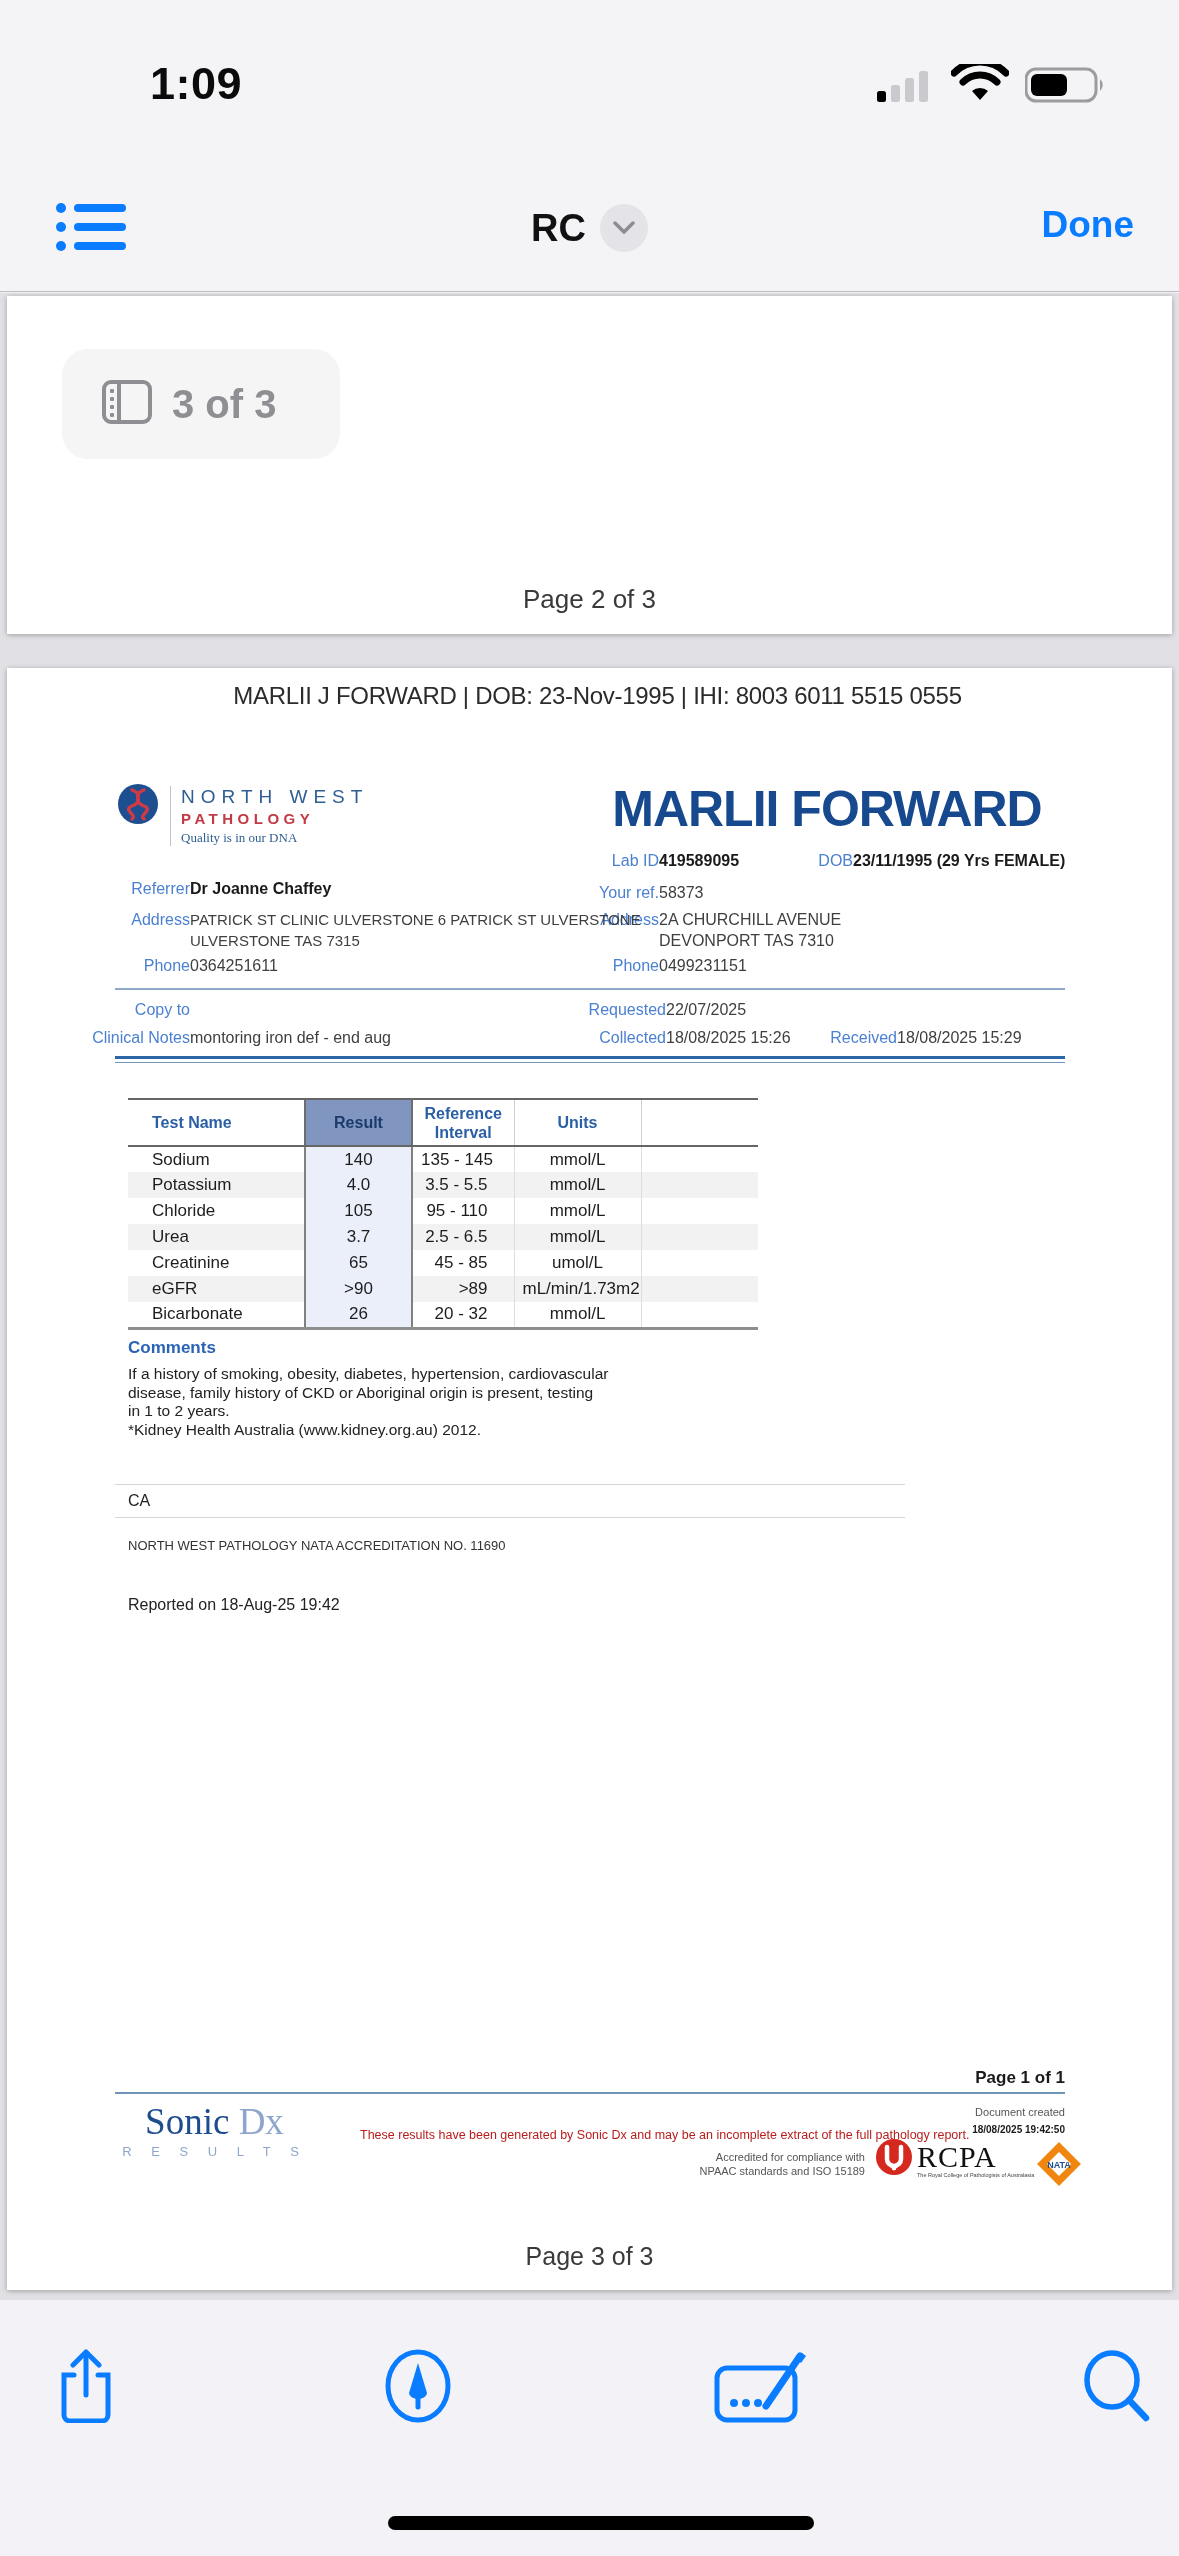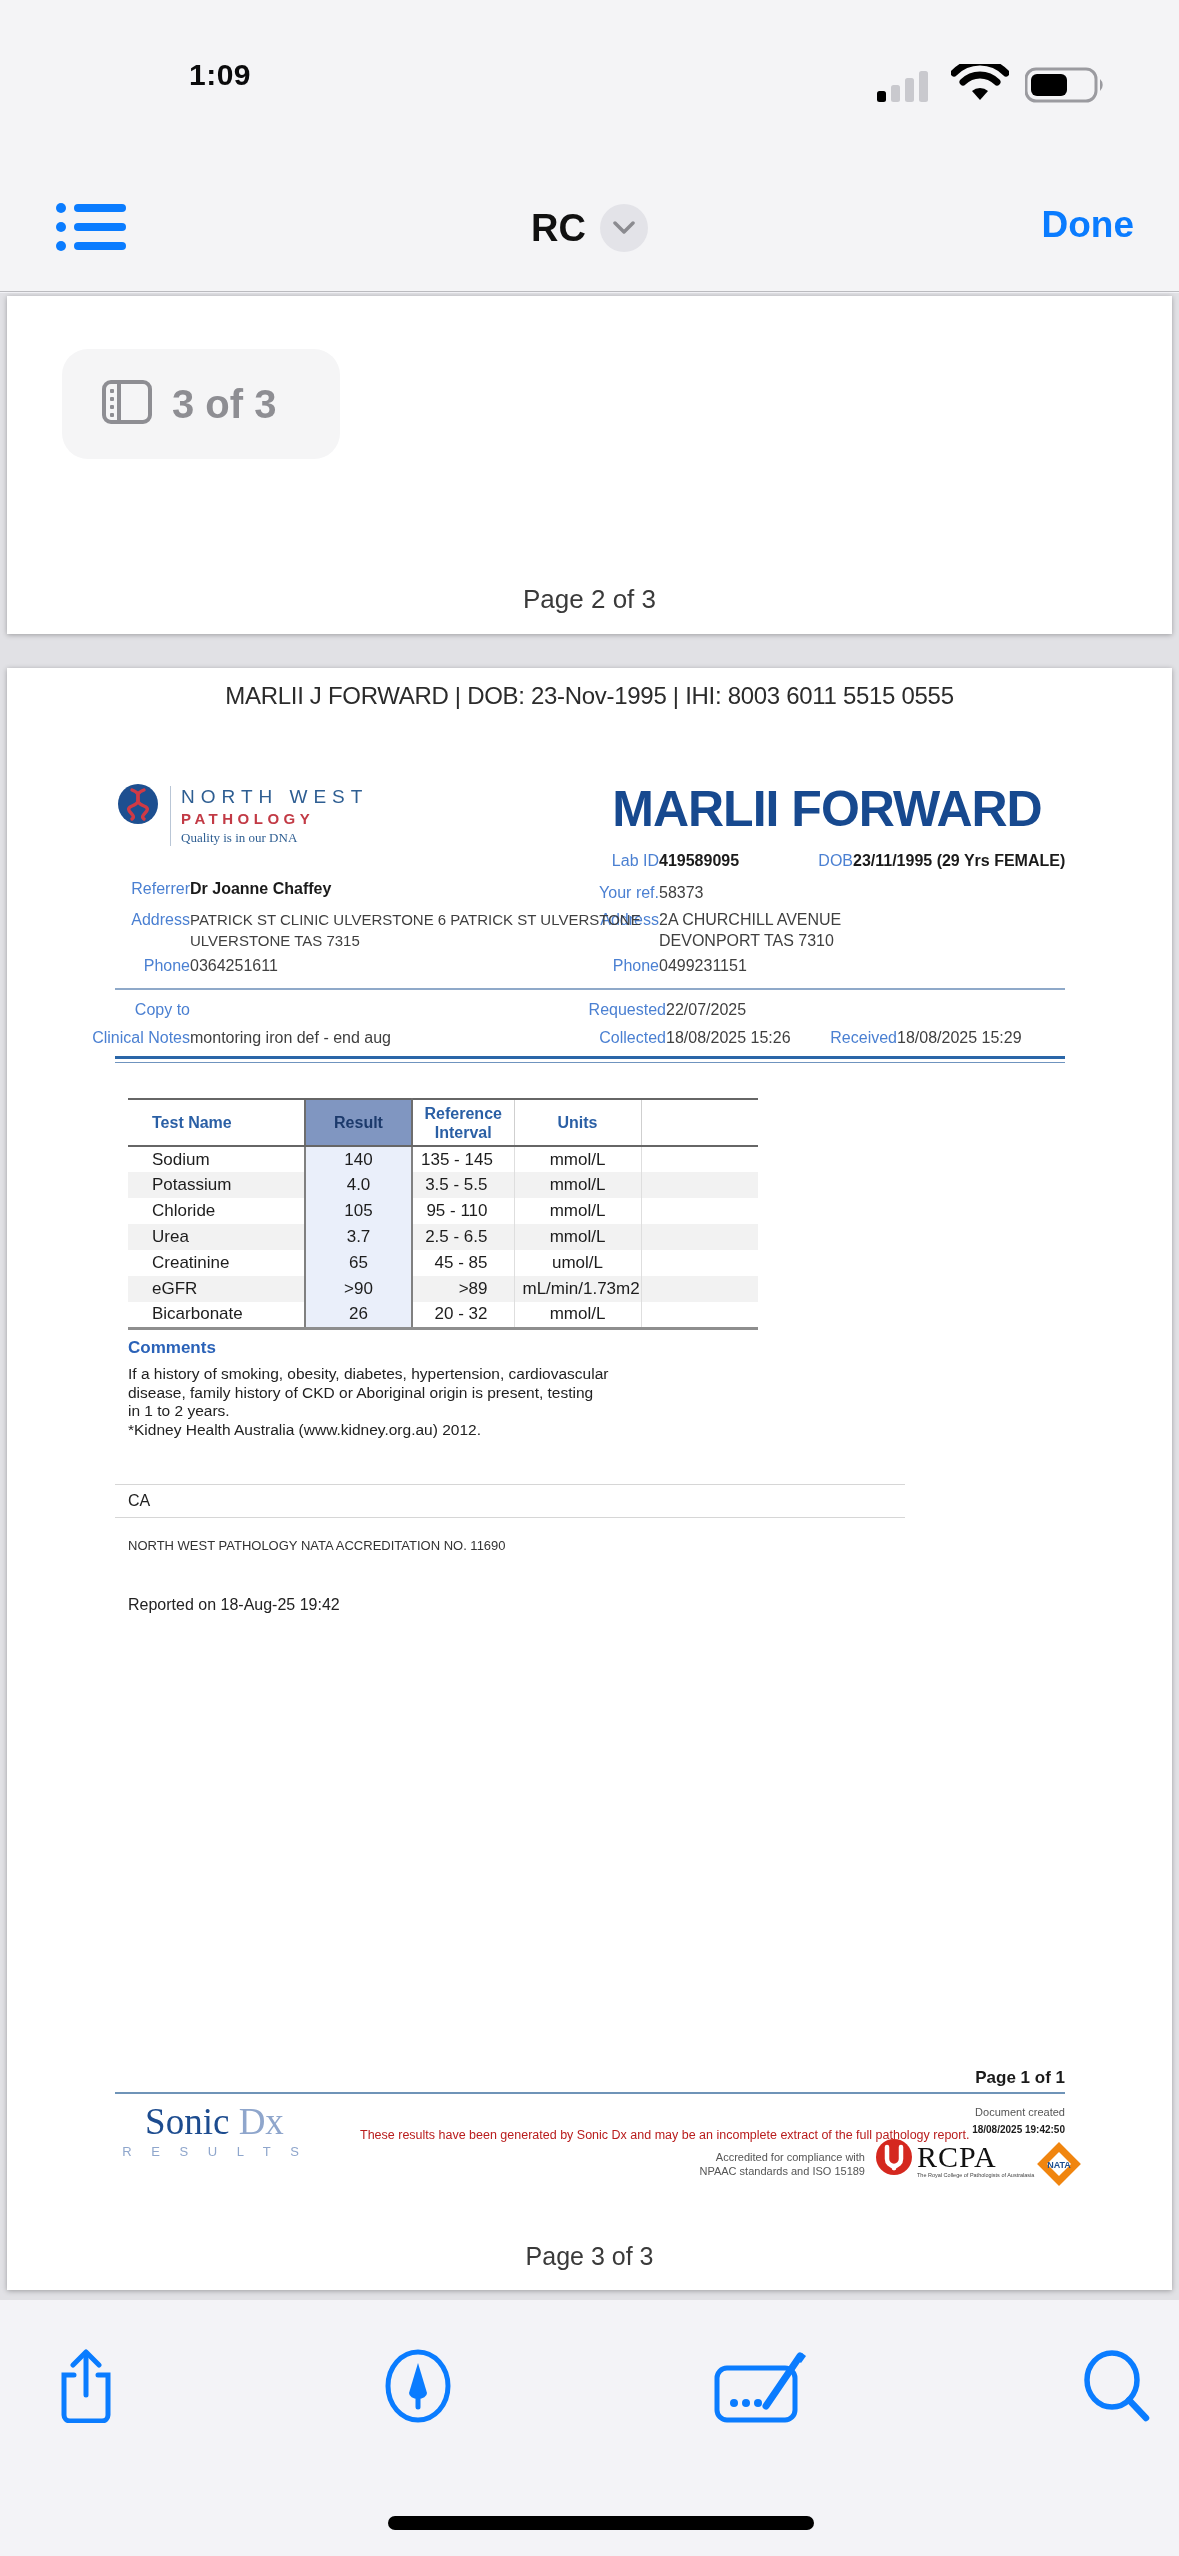--- a/index.html
+++ b/index.html
@@ -8,21 +8,21 @@
     position:relative;
     font-family:"Liberation Sans", sans-serif;
     background:#f3f3f7;
     overflow:hidden;
     -webkit-font-smoothing:antialiased;
   }
   .abs { position:absolute; }
 
   
   .status-bar { top:0; left:0; width:1179px; height:130px; background:#f4f4f6; }
-  .time { left:150px; top:58px; width:140px; text-align:center; font-size:30px; font-weight:700; color:#0b0b0c; letter-spacing:0.5px; }
+  .time { left:150px; top:58px; width:140px; font-size:45px; font-weight:700; color:#0b0b0c; letter-spacing:0.5px; }
   .sb-icons { right:70px; top:64px; display:flex; align-items:center; gap:16px; }
 
   
   .nav-bar { top:130px; left:0; width:1179px; height:162px; background:#f4f4f6; border-bottom:1px solid #bcbcc0; }
   .toc-btn { left:56px; top:72px; width:72px; height:50px; cursor:pointer; }
   .title-menu { left:0; right:0; top:70px; height:56px; display:flex; justify-content:center; align-items:center; gap:14px; }
   .title-rc { font-size:38px; font-weight:700; color:#111; }
   .chev-circle { width:48px; height:48px; border-radius:50%; background:#e3e3e8; display:flex; align-items:center; justify-content:center; }
   .done-btn { right:45px; top:74px; font-size:37px; font-weight:600; color:#0a7cff; }
 
@@ -31,21 +31,21 @@
   .page-card { left:7px; width:1165px; background:#fff; box-shadow:0 1px 5px rgba(0,0,0,0.3); }
   .page2 { top:296px; height:338px; }
   .page3 { top:668px; height:1622px; }
 
   
   .thumb-pill { left:55px; top:53px; width:278px; height:110px; background:#f5f5f6; border-radius:26px; display:flex; align-items:center; gap:20px; padding-left:40px; }
   .thumb-pill-label { font-size:40px; font-weight:600; color:#8e8e93; }
   .page2-footer { left:0; width:1165px; top:288px; text-align:center; font-size:26px; color:#3a3a3a; }
 
   
-  .doc-header-line { left:0; width:1165px; top:14px; text-align:center; font-size:24px; color:#2b2b2b; letter-spacing:-0.3px; }
+  .doc-header-line { left:8px; width:1165px; top:14px; text-align:center; font-size:24px; color:#2b2b2b; letter-spacing:-0.3px; }
   .lbl { color:#4b80d2; }
   .val-b { color:#1a1a1a; font-weight:700; }
   .val-n { color:#3f3f3f; }
   .frow { position:absolute; display:flex; font-size:16px; line-height:21px; }
   .frow .lbl { text-align:right; flex:none; }
   .w120 { width:120px; } .w122 { width:122px; } .w56 { width:56px; } .w86 { width:86px; }
 
   
   .nwp-logo { left:111px; top:116px; display:flex; gap:12px; }
   .nwp-text { border-left:1px solid #b9c6d6; padding-left:10px; margin-top:2px; }

